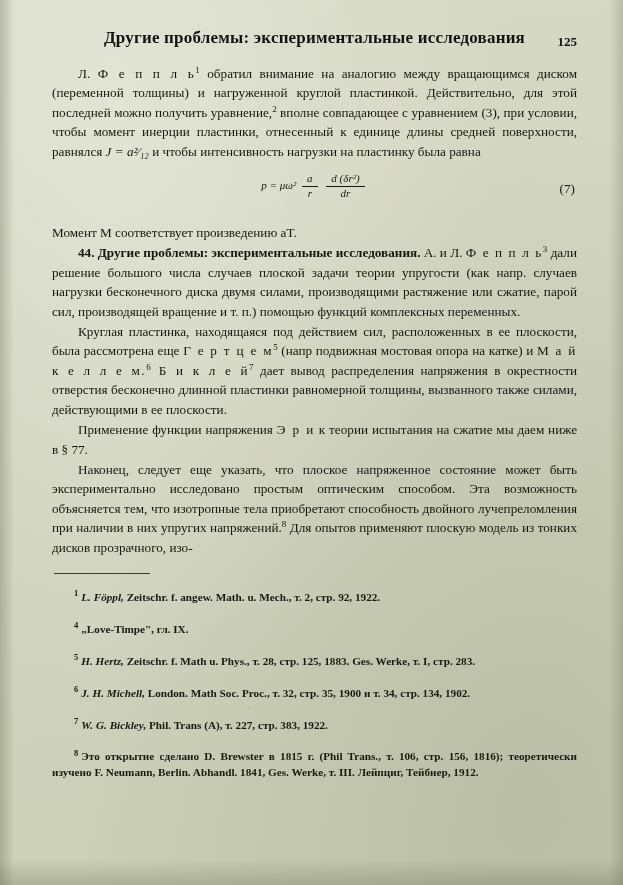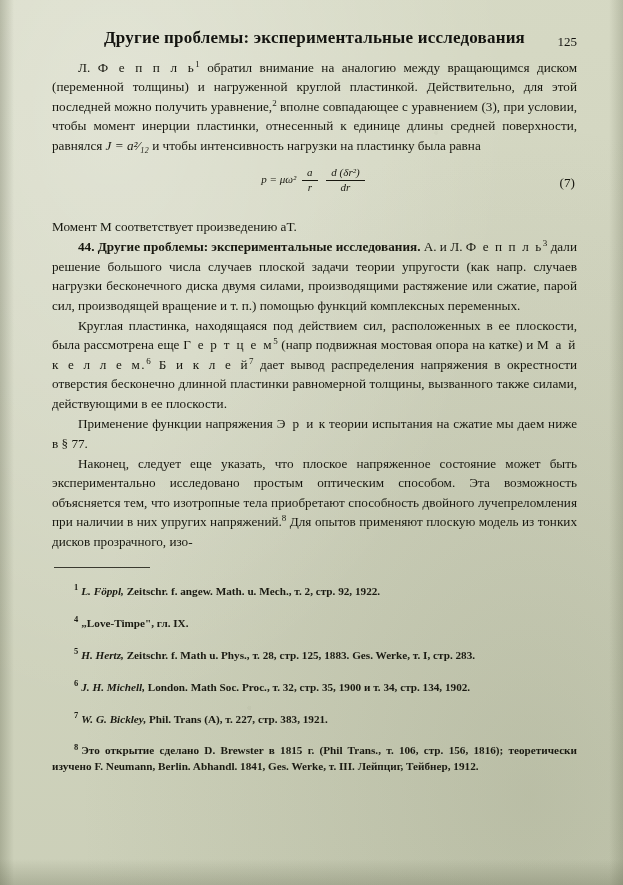--- a/index.html
+++ b/index.html
@@ -48,26 +48,26 @@
     font-weight: bold;
     letter-spacing: 0.2px;
     color: #141410;
     white-space: nowrap;
   }
   .folio {
     position: absolute;
     right: 0;
     bottom: 0;
     font-size: 13px;
-    font-weight: normal;
+    font-weight: bold;
     color: #141410;
     text-align: right;
   }
   .body-text {
-    margin-top: 8px;
+    margin-top: 14px;
     font-size: 13.2px;
     line-height: 1.47;
     text-align: justify;
     text-justify: inter-word;
     color: #17170f;
   }
   p.para {
     margin: 0 0 1px 0;
     text-indent: 26px;
   }
@@ -216,21 +216,21 @@
 
   </div>
 
   <div class="footnote-rule"></div>
 
   <div class="footnotes">
     <p><span class="fnum">1</span><span class="ital">L. Föppl,</span><span> Zeitschr. f. angew. Math. u. Mech., т. 2, стр. 92, 1922.</span></p>
     <p><span class="fnum">4</span><span>„Love-Timpe", гл. IX.</span></p>
     <p><span class="fnum">5</span><span class="ital">H. Hertz,</span><span> Zeitschr. f. Math u. Phys., т. 28, стр. 125, 1883. Ges. Werke, т. I, стр. 283.</span></p>
     <p><span class="fnum">6</span><span class="ital">J. H. Michell,</span><span> London. Math Soc. Proc., т. 32, стр. 35, 1900 и т. 34, стр. 134, 1902.</span></p>
-    <p><span class="fnum">7</span><span class="ital">W. G. Bickley,</span><span> Phil. Trans (A), т. 227, стр. 383, 1921.</span></p>
+    <p><span class="fnum">7</span><span class="ital">W. G. Bickley,</span><span> Phil. Trans (A), т. 227, стр. 383, 1922.</span></p>
     <p><span class="fnum">8</span><span>Это открытие сделано D. Brewster в 1815 г. (Phil Trans., т. 106, стр. 156, 1816); теоретически изучено F. Neumann, Berlin. Abhandl. 1841, Ges. Werke, т. III. Лейпциг, Тейбнер, 1912.</span></p>
   </div>
 
   <div class="edge-shadow"></div>
   <div class="edge-shadow right"></div>
   <div class="bottom-shadow"></div>
 
 </div>
 
 </body></html>

